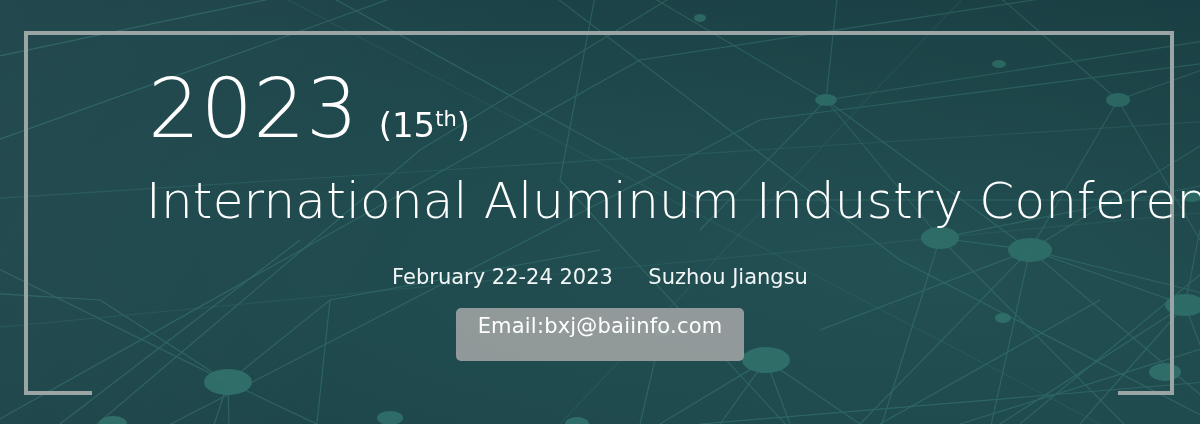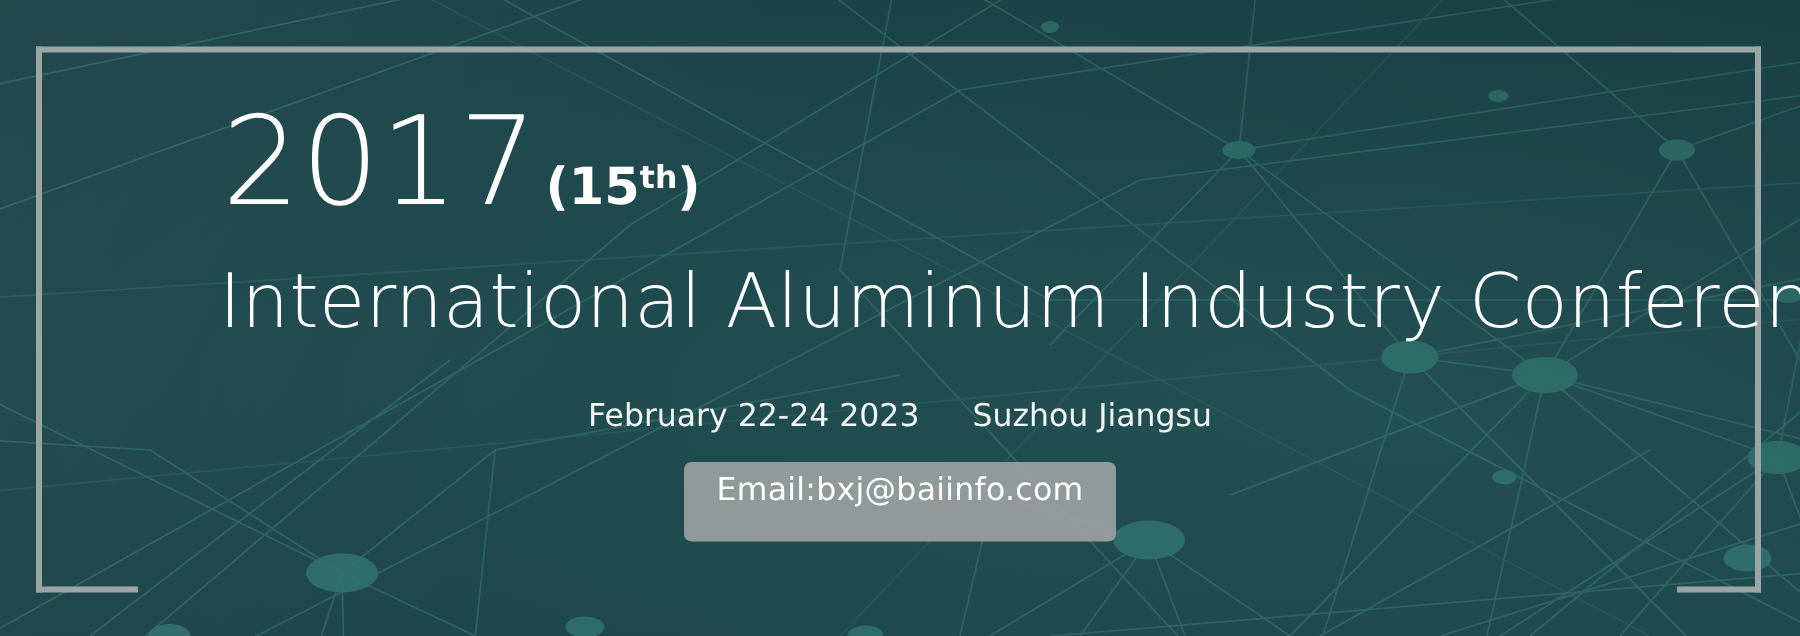--- a/index.html
+++ b/index.html
@@ -74,22 +74,22 @@
   }
   .year {
     font-size: 82px;
     line-height: 82px;
     font-weight: 300;
     letter-spacing: 0.5px;
   }
   .edition {
     font-size: 34px;
     line-height: 34px;
-    font-weight: 700;
-    margin-left: 5px;
+    font-weight: 400;
+    margin-left: 20px;
     white-space: nowrap;
   }
   .edition .ord {
     font-size: 21px;
     vertical-align: 11px;
     line-height: 0;
   }
   .main-title {
     position: absolute;
     left: 146px;
@@ -238,21 +238,21 @@
     <i class="f-top"></i>
     <i class="f-left"></i>
     <i class="f-right"></i>
     <i class="f-bot-l"></i>
     <i class="f-bot-r"></i>
   </div>
 
   <div class="content">
 
     <div class="year-row">
-      <span class="year">2017</span>
+      <span class="year">2023</span>
       <span class="edition"><span>(15</span><span class="ord">th</span><span>)</span></span>
     </div>
 
     <div class="main-title">International Aluminum Industry Conference</div>
 
     <div class="meta-row">
       <span>February 22-24 2023</span>
       <span class="gap"></span>
       <span>Suzhou Jiangsu</span>
     </div>

